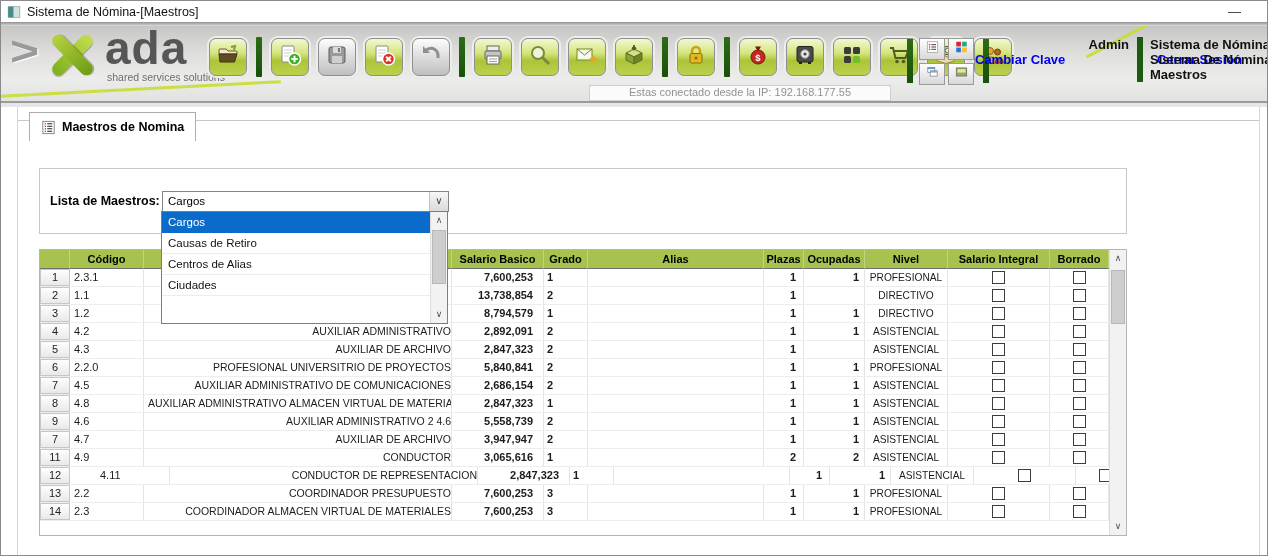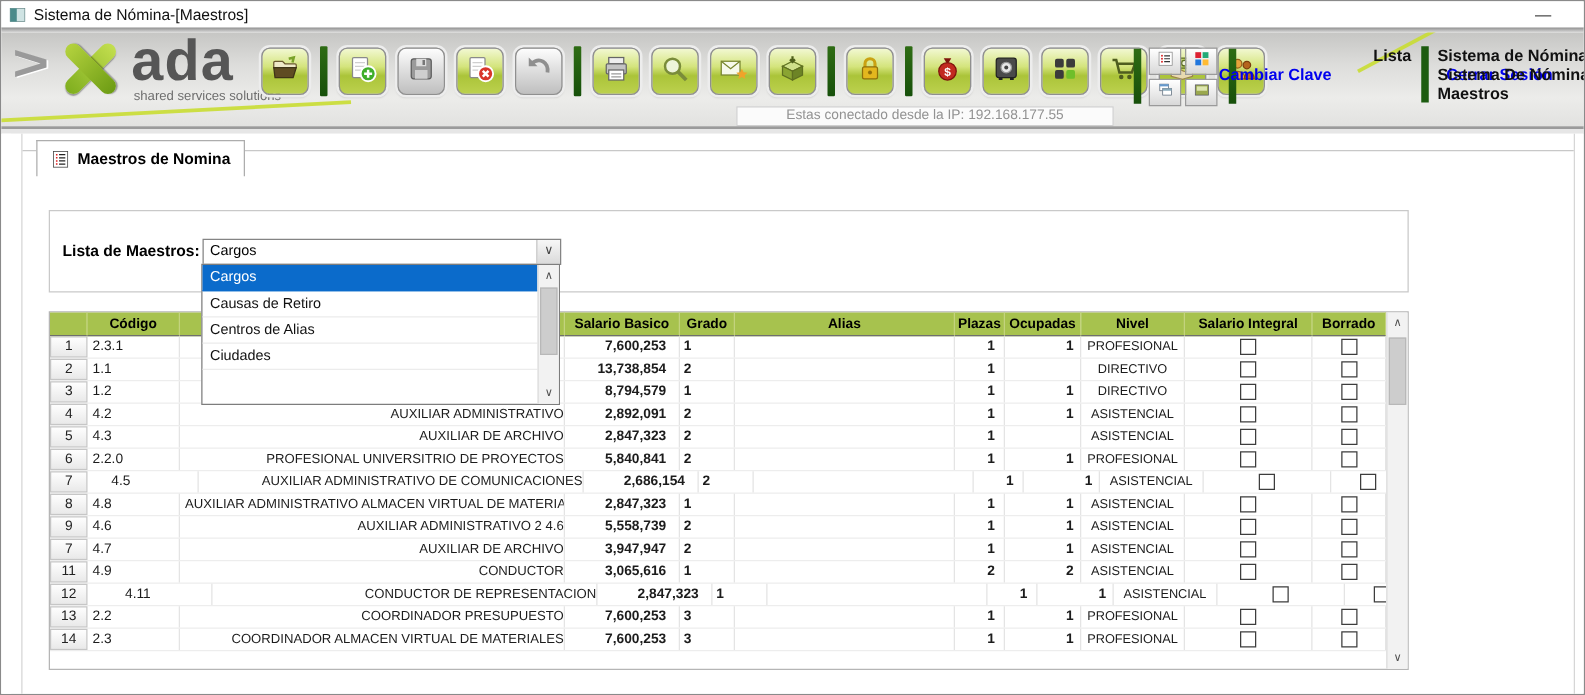--- a/index.html
+++ b/index.html
@@ -278,21 +278,21 @@
       <div class="sbtn">
         <span><svg viewBox="0 0 24 24">
             <rect x="3" y="5" width="18" height="14" fill="#9aa84e" stroke="#556"></rect>
             <rect x="5" y="7" width="14" height="6" fill="#dde6b0"></rect>
           </svg></span>
       </div>
     </div>
   <div class="sep-sm2"></div>
 
   <div class="sess">
-    <div>Lista</div>
+    <div>Admin</div>
     <div class="links">
       <span>Cambiar Clave</span>
       <span> </span>
       <span>Cerrar Sesión</span>
     </div>
   </div>
   <div class="appinfo">
     <div>Sistema de Nómina</div>
     <div>Sistema De Nómina</div>
     <div>Maestros</div>
@@ -448,21 +448,21 @@
             <div class="td nivel" style="width: 83px;">PROFESIONAL</div>
             <div class="td chk" style="width: 102px;">
               <div class="cb"></div>
             </div>
             <div class="td chk" style="width: 59px;">
               <div class="cb"></div>
             </div>
           </div>
           <div class="tr">
             <div class="td rn" style="width: 30px;">7</div>
-            <div class="td codigo" style="width: 74px; margin-left: 15px;">4.5</div>
+            <div class="td codigo" style="width: 74px;">4.5</div>
             <div class="td nombre" style="width: 308px;">AUXILIAR ADMINISTRATIVO  DE COMUNICACIONES</div>
             <div class="td num salario" style="width: 92px;">2,686,154</div>
             <div class="td grado" style="width: 44px;">2</div>
             <div class="td alias" style="width: 176px;"></div>
             <div class="td num plazas" style="width: 40px;">1</div>
             <div class="td num ocupadas" style="width: 61px;">1</div>
             <div class="td nivel" style="width: 83px;">ASISTENCIAL</div>
             <div class="td chk" style="width: 102px;">
               <div class="cb"></div>
             </div>

